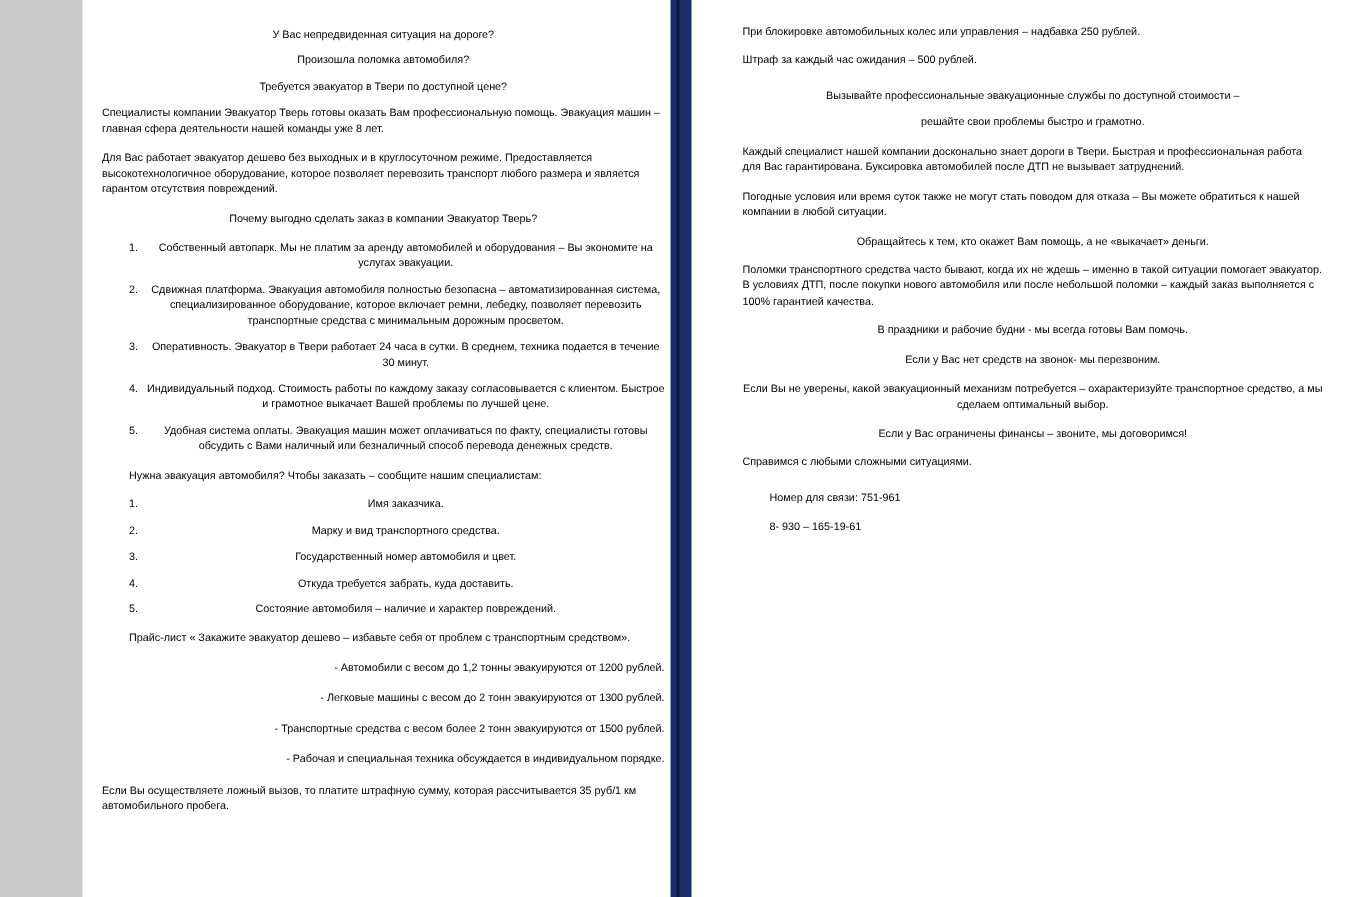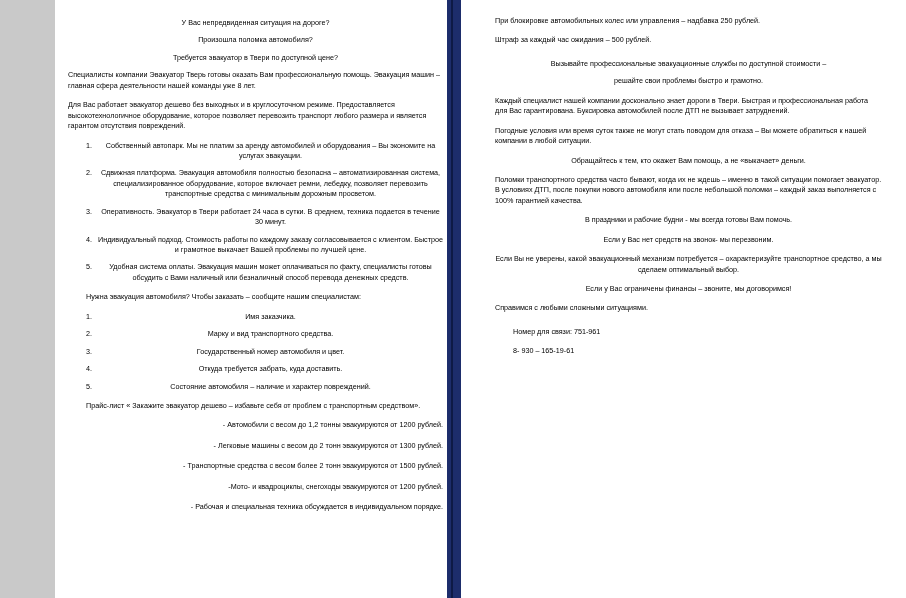--- a/index.html
+++ b/index.html
@@ -139,20 +139,21 @@
     </div>
     <div class="content left-content">
 
       <p class="center tight">У Вас непредвиденная ситуация на дороге?</p>
       <p class="center tight">Произошла поломка автомобиля?</p>
       <p class="center tight">Требуется эвакуатор в Твери по доступной цене?</p>
 
       <p>Специалисты компании Эвакуатор Тверь готовы оказать Вам профессиональную помощь. Эвакуация машин – главная сфера деятельности нашей команды уже 8 лет.</p>
       <p>Для Вас работает эвакуатор дешево без выходных и в круглосуточном режиме. Предоставляется высокотехнологичное оборудование, которое позволяет перевозить транспорт любого размера и является гарантом отсутствия повреждений.</p>
 
+      <p class="center">Почему выгодно сделать заказ в компании Эвакуатор Тверь?</p>
 
       <ol class="numlist">
         <li>Собственный автопарк. Мы не платим за аренду автомобилей и оборудования – Вы экономите на услугах эвакуации.</li>
         <li>Сдвижная платформа. Эвакуация автомобиля полностью безопасна – автоматизированная система, специализированное оборудование, которое включает ремни, лебедку, позволяет перевозить транспортные средства с минимальным дорожным просветом.</li>
         <li>Оперативность. Эвакуатор в Твери работает 24 часа в сутки. В среднем, техника подается в течение 30 минут.</li>
         <li>Индивидуальный подход. Стоимость работы по каждому заказу согласовывается с клиентом. Быстрое и грамотное выкачает Вашей проблемы по лучшей цене.</li>
         <li>Удобная система оплаты. Эвакуация машин может оплачиваться по факту, специалисты готовы обсудить с Вами наличный или безналичный способ перевода денежных средств.</li>
       </ol>
 
       <p class="sub-indent">Нужна эвакуация автомобиля? Чтобы заказать – сообщите нашим специалистам:</p>
@@ -163,23 +164,23 @@
         <li>Государственный номер автомобиля и цвет.</li>
         <li>Откуда требуется забрать, куда доставить.</li>
         <li>Состояние автомобиля – наличие и характер повреждений.</li>
       </ol>
 
       <p class="sub-indent">Прайс-лист « Закажите эвакуатор дешево – избавьте себя от проблем с транспортным средством».</p>
 
       <p class="dashline">- Автомобили с весом до 1,2 тонны эвакуируются от 1200 рублей.</p>
       <p class="dashline">- Легковые машины с весом до 2 тонн эвакуируются от 1300 рублей.</p>
       <p class="dashline">- Транспортные средства с весом более 2 тонн эвакуируются от 1500 рублей.</p>
-      <p class="dashline">-Мото- и квадроциклы, снегоходы эвакуируются от 1200 рублей.</p>
       <p class="dashline">- Рабочая и специальная техника обсуждается в индивидуальном порядке.</p>
 
+      <p>Если Вы осуществляете ложный вызов, то платите штрафную сумму, которая рассчитывается 35 руб/1 км автомобильного пробега.</p>
     </div>
   </div>
 
   <div class="gutter">
     <div class="inner-line"></div>
   </div>
 
   <div class="col-right">
     <div class="paper-right"></div>
     <div class="content right-content">

